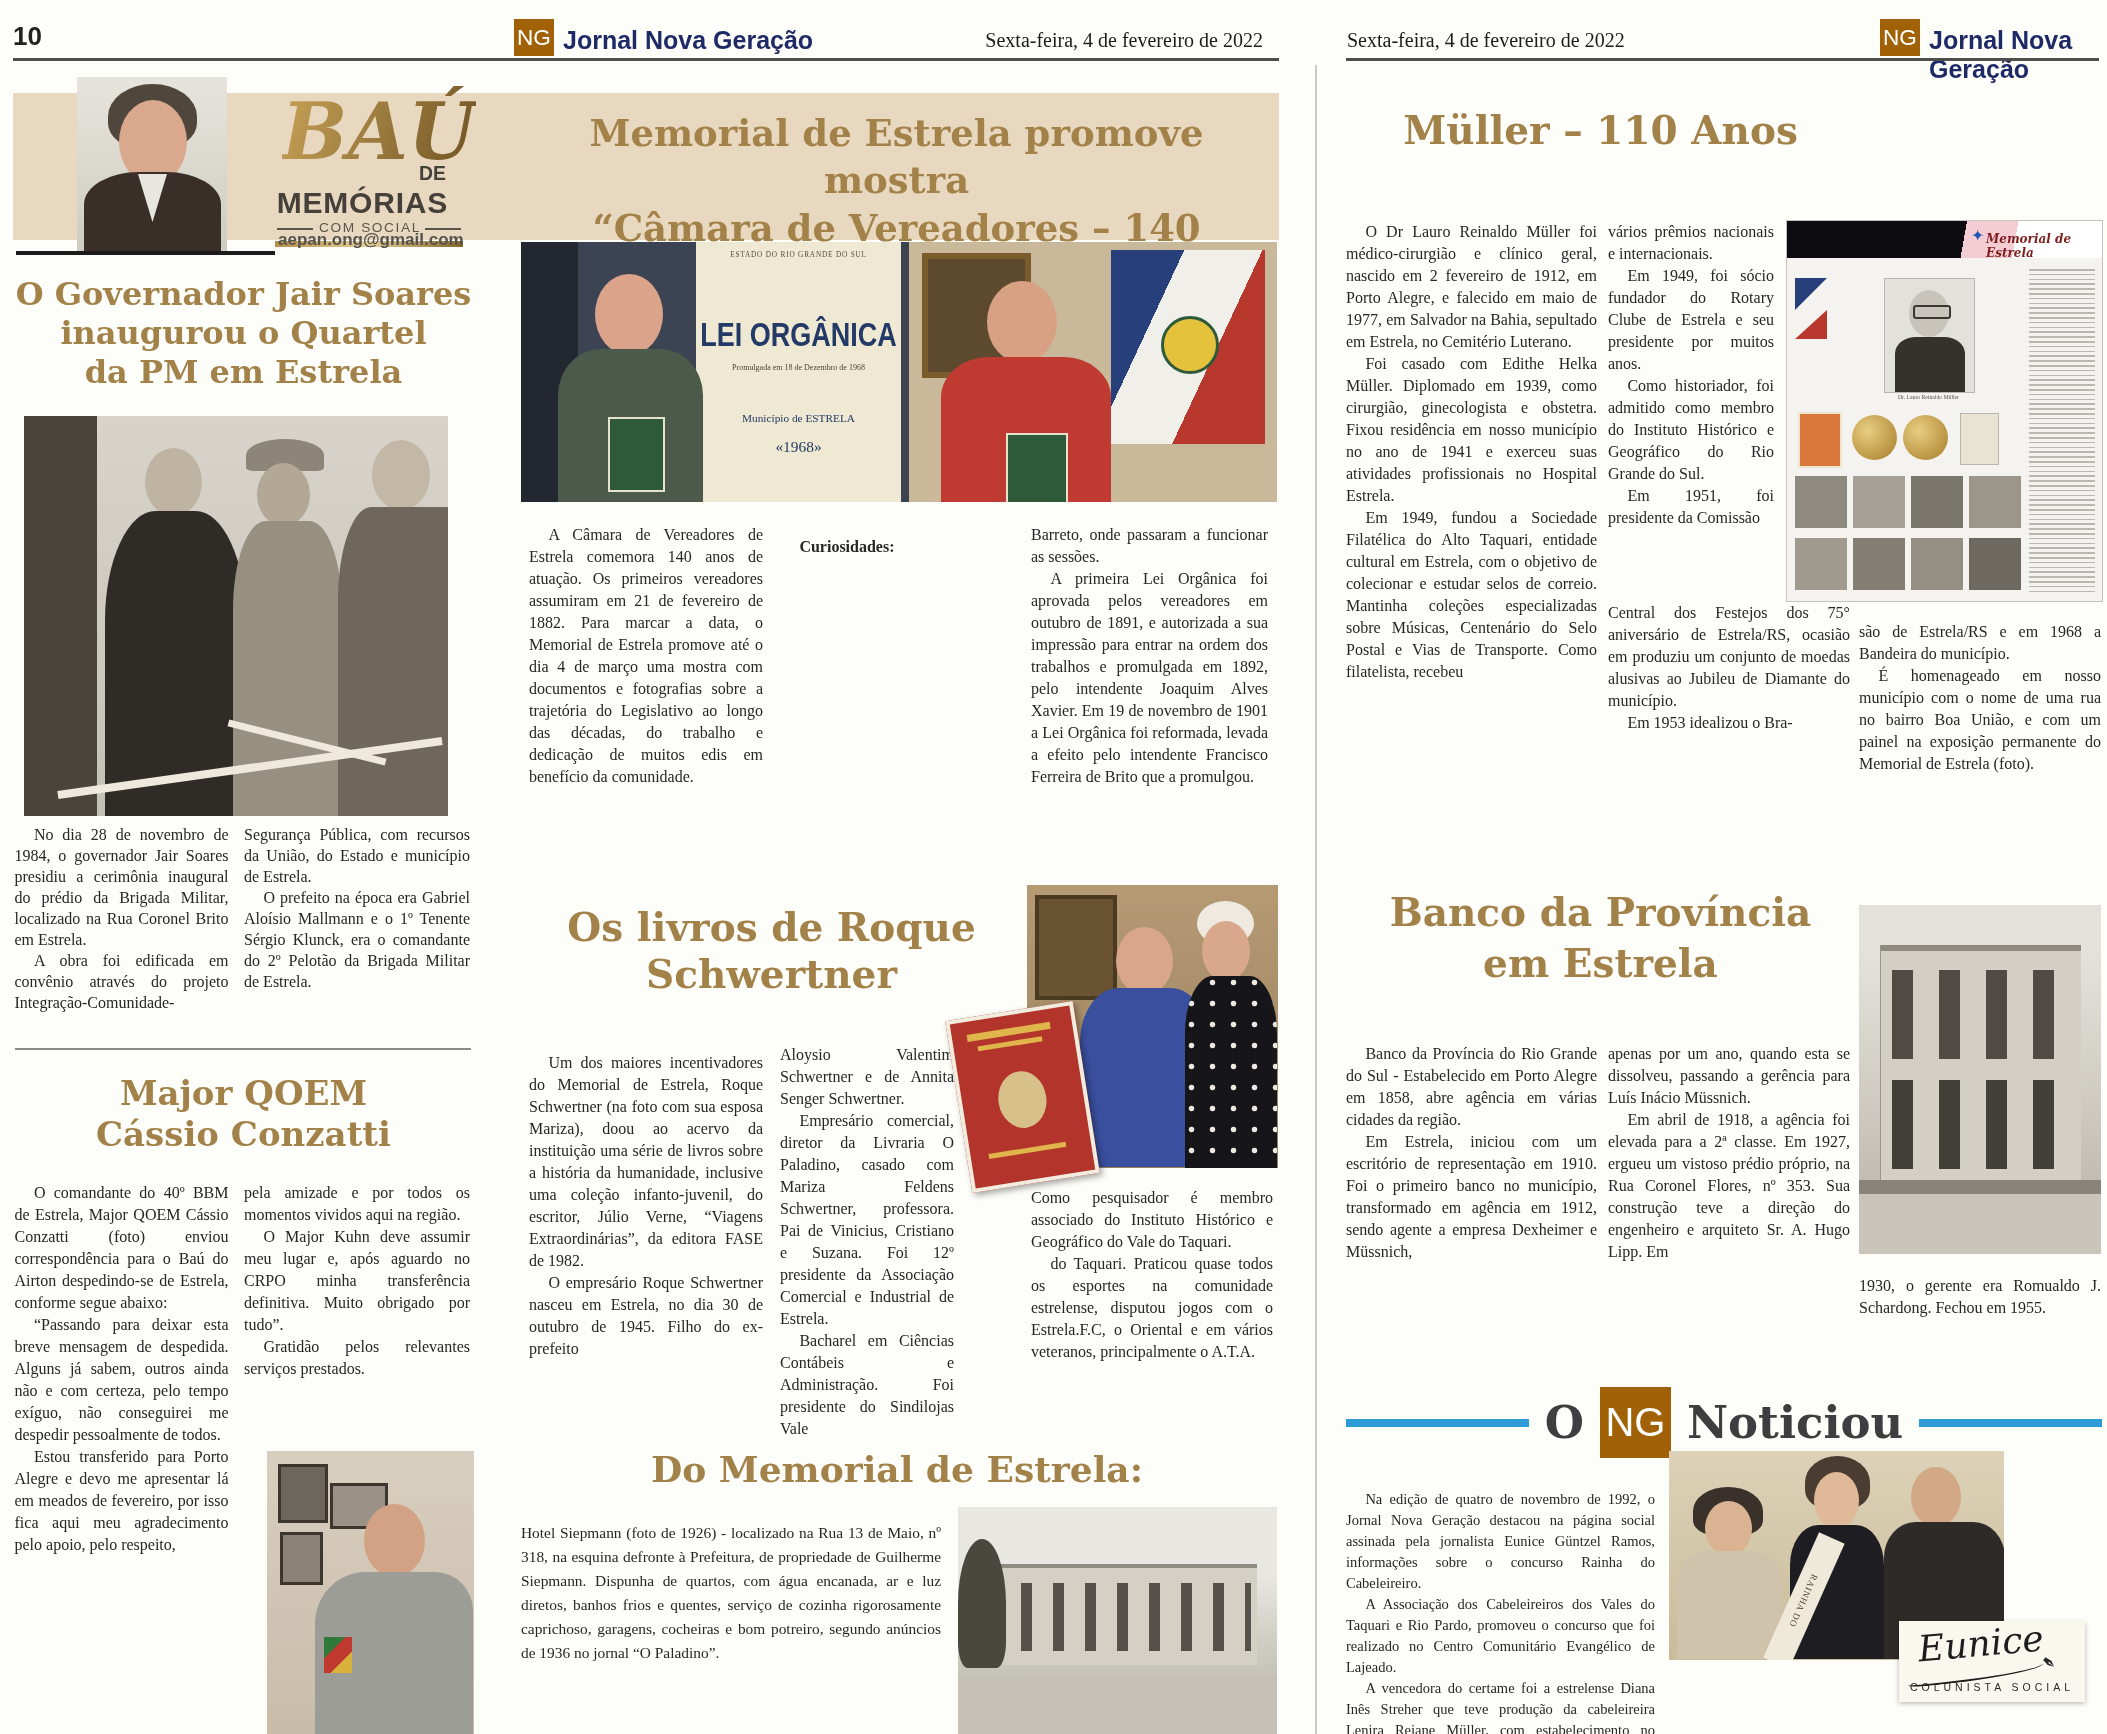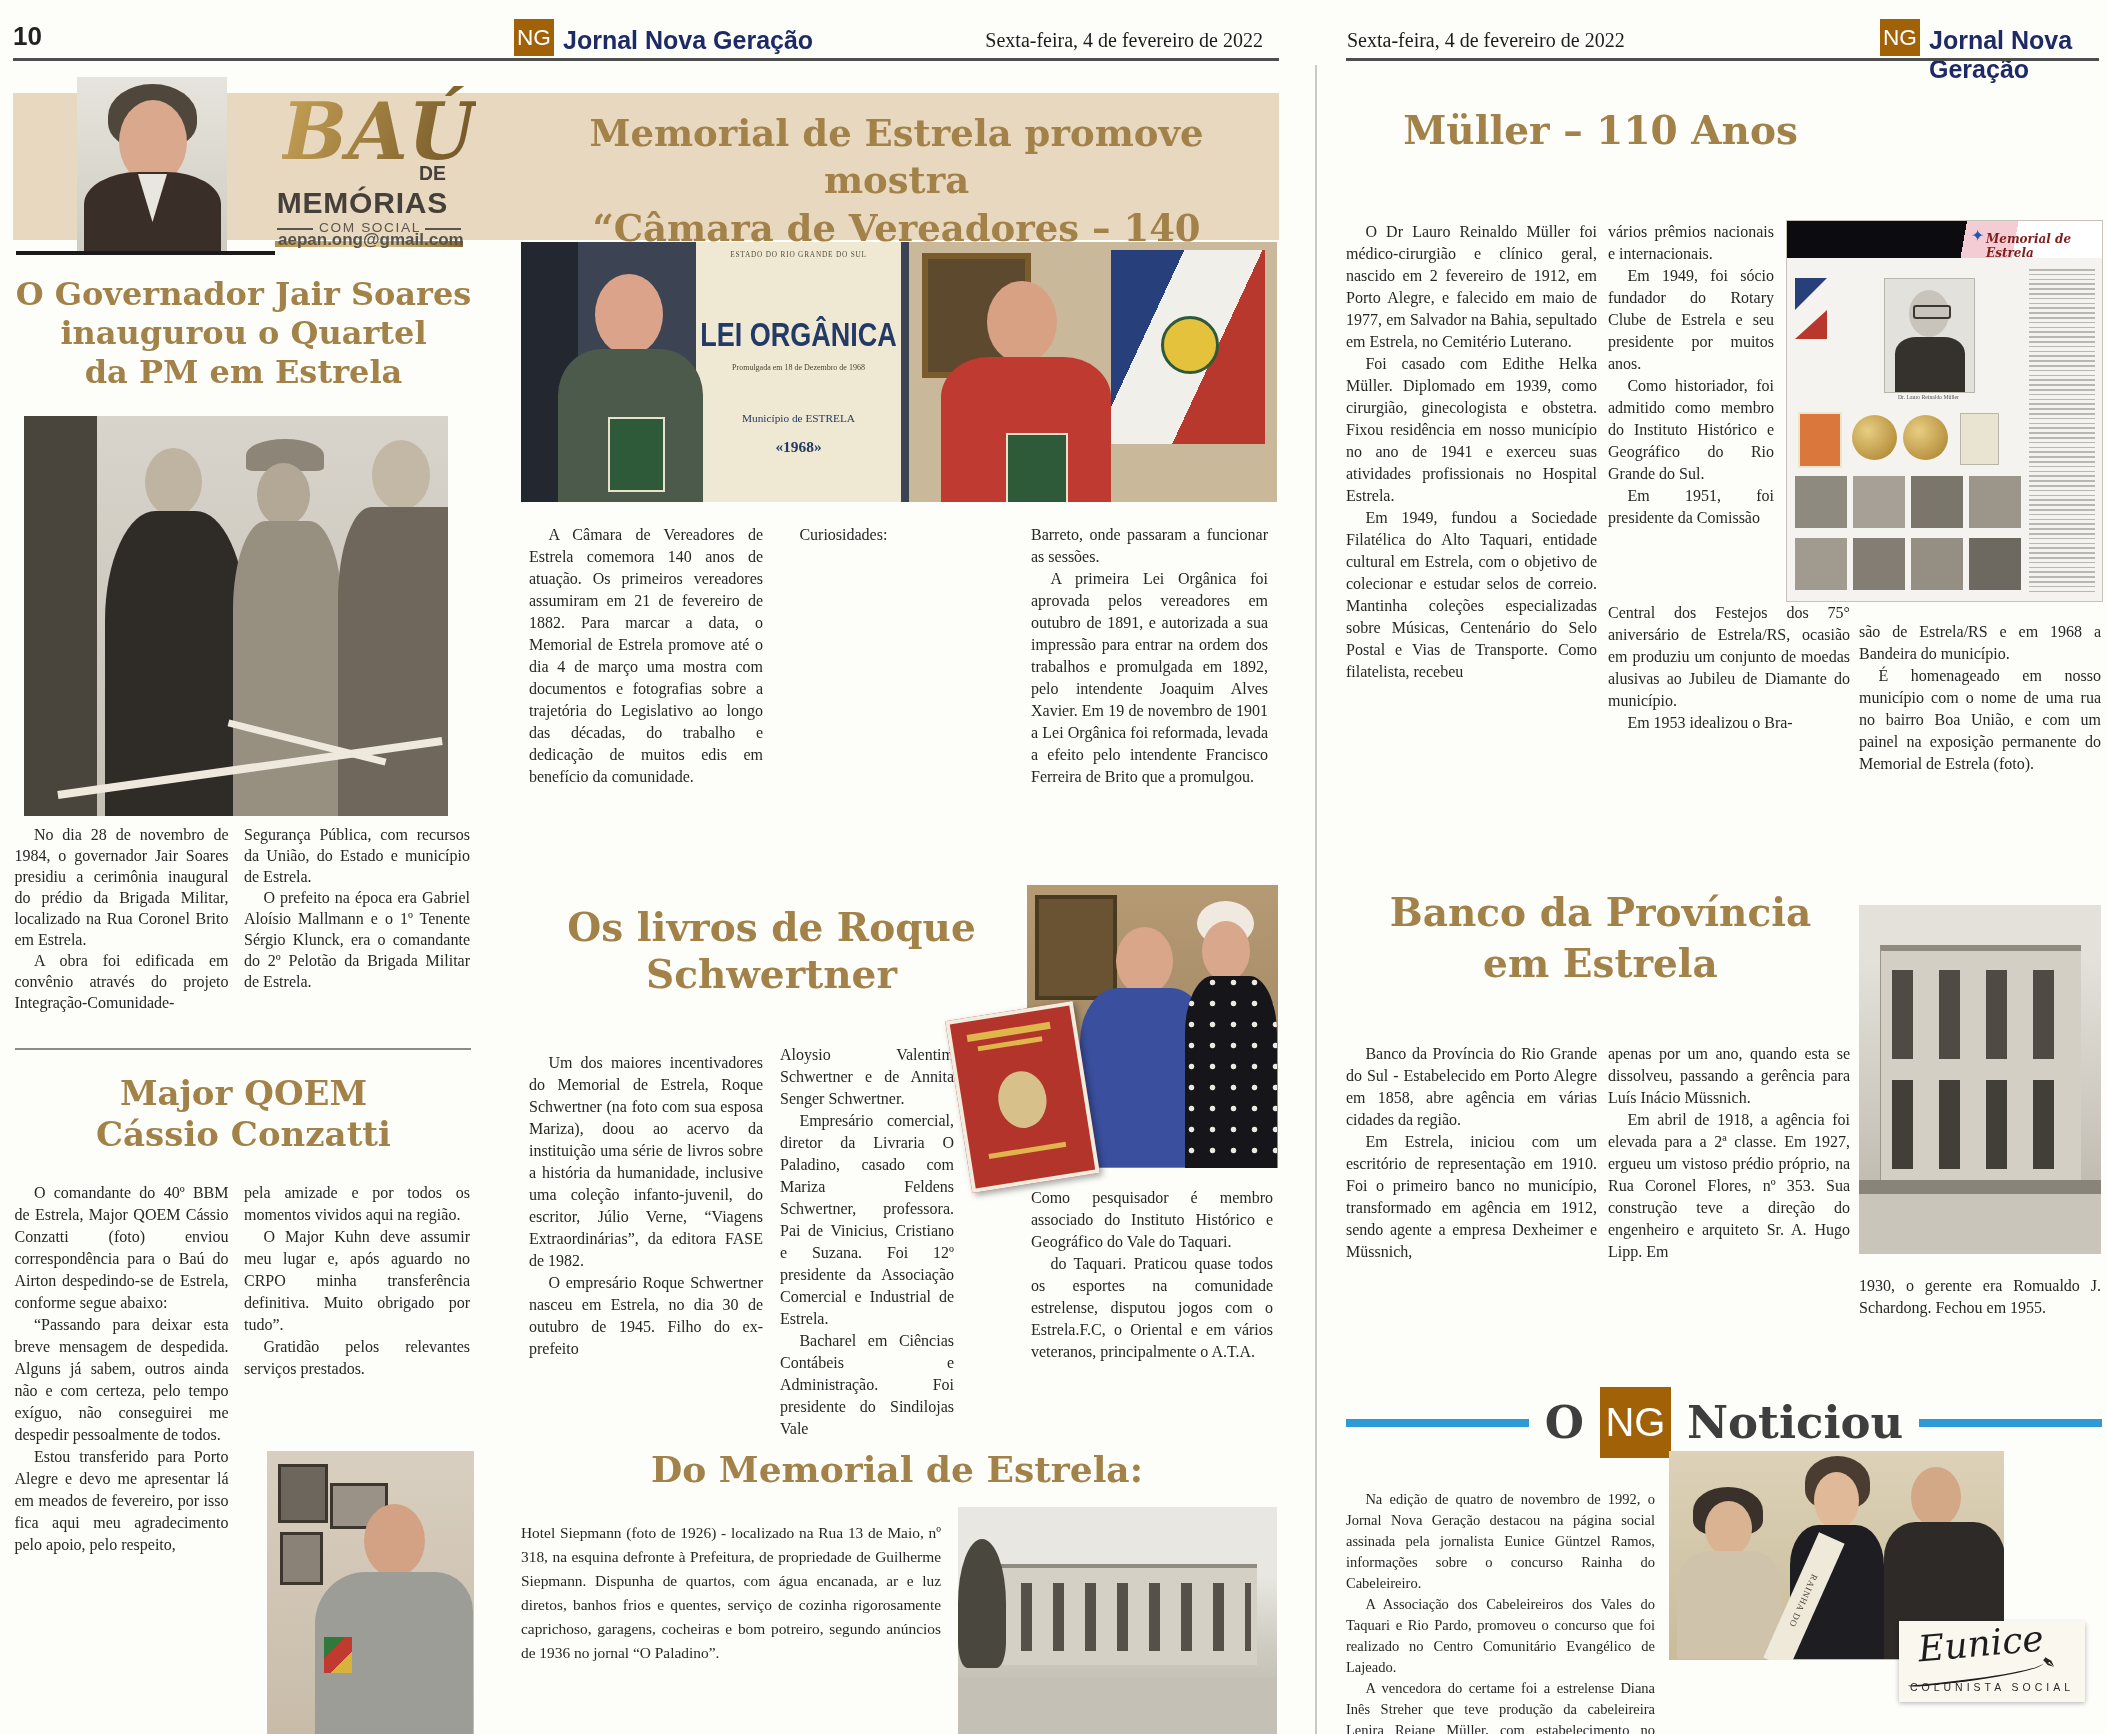--- a/index.html
+++ b/index.html
@@ -120,21 +120,21 @@
     <div class="abs" style="left:57px;top:186px;width:27.5px;height:36px;background:linear-gradient(135deg,#2f7a3a 33%,#c03a30 33% 66%,#d8b23a 66%)"></div>
   </div>
 
   <div class="photo" style="left:521px;top:242px;width:412px;height:260px;background:#3c4352">
     <div class="abs" style="left:0;top:0;width:57px;height:100%;background:#23272f"></div>
     <div class="abs" style="left:175px;top:0;width:205px;height:100%;background:#efe8d2">
       <div class="abs" style="left:0;top:8px;width:100%;text-align:center;font-size:7.3px;letter-spacing:0.8px;color:#55513e">ESTADO DO RIO GRANDE DO SUL</div>
       <div class="abs sans" style="left:0;top:78px;width:100%;text-align:center;font-size:27px;font-weight:bold;color:#233a66;transform:scaleY(1.25)">LEI ORGÂNICA</div>
       <div class="abs" style="left:0;top:121px;width:100%;text-align:center;font-size:8px;color:#4a4636">Promulgada em 18 de Dezembro de 1968</div>
       <div class="abs" style="left:0;top:170px;width:100%;text-align:center;font-size:11.3px;color:#233a66">Município de ESTRELA</div>
-      <div class="abs" style="left:0;top:196px;width:100%;text-align:center;font-size:15.4px;font-weight:bold;color:#233a66">«1968»</div>
+      <div class="abs" style="left:0;top:196px;width:100%;text-align:center;font-size:15.4px;font-weight:normal;color:#233a66">«1968»</div>
     </div>
     <div class="abs headshape" style="left:74px;top:32px;width:68px;height:81px;background:#dba48a"></div>
     <div class="abs" style="left:37px;top:107px;width:145px;height:154px;background:#4c5a4c;border-radius:30% 30% 0 0"></div>
     <div class="abs" style="left:87px;top:175px;width:53px;height:71px;background:#2f5a3a;border:2.4px solid #e8e2cc"></div>
   </div>
 
   <div class="photo" style="left:909px;top:242px;width:368px;height:260px;background:#c9b89a">
     <div class="abs" style="left:13px;top:11.3px;width:97px;height:113px;background:#5d4a2e;border:6.5px solid #7a5c2c"></div>
     <div class="abs" style="left:202px;top:8px;width:154px;height:194px;background:#f0efea">
       <div class="abs" style="left:0;top:0;width:100%;height:100%;background:linear-gradient(115deg,#27407c 30%,transparent 30% 62%,#b8382e 62%)"></div>
@@ -142,21 +142,21 @@
     </div>
     <div class="abs headshape" style="left:78px;top:39px;width:70px;height:82px;background:#d8a184"></div>
     <div class="abs" style="left:32px;top:115px;width:170px;height:145px;background:#bf3a30;border-radius:28% 28% 0 0"></div>
     <div class="abs" style="left:97px;top:191px;width:58px;height:70px;background:#2f5a3a;border:2.4px solid #e8e2cc"></div>
   </div>
 
   <div class="col" style="left:529px;top:524px;width:234px;line-height:22px">
       <p>A Câmara de Vereadores de Estrela comemora 140 anos de atuação. Os primeiros vereadores assumiram em 21 de fevereiro de 1882. Para marcar a data, o Memorial de Estrela promove até o dia 4 de março uma mostra com documentos e fotografias sobre a trajetória do Legislativo ao longo das décadas, do trabalho e dedicação de muitos edis em benefício da comunidade.</p>
     </div>
   <div class="col" style="left:780px;top:524px;width:234px;line-height:22px">
-    <p style="font-weight:normal;margin:0 0 22px">Curiosidades:</p>
+    <p style="font-weight:bold;margin:12px 0 22px">Curiosidades:</p>
   </div>
   <div class="col cont" style="left:1031px;top:524px;width:237px;line-height:22px">
       <p>Barreto, onde passaram a funcionar as sessões.</p>
       <p>A primeira Lei Orgânica foi aprovada pelos vereadores em outubro de 1891, e autorizada a sua impressão para entrar na ordem dos trabalhos e promulgada em 1892, pelo intendente Joaquim Alves Xavier. Em 19 de novembro de 1901 a Lei Orgânica foi reformada, levada a efeito pelo intendente Francisco Ferreira de Brito que a promulgou.</p>
     </div>
 
   <div class="title" style="left:517px;top:904px;width:509px;font-size:39px;line-height:1.2">
     <div>Os livros de Roque</div>
     <div>Schwertner</div>
   </div>

